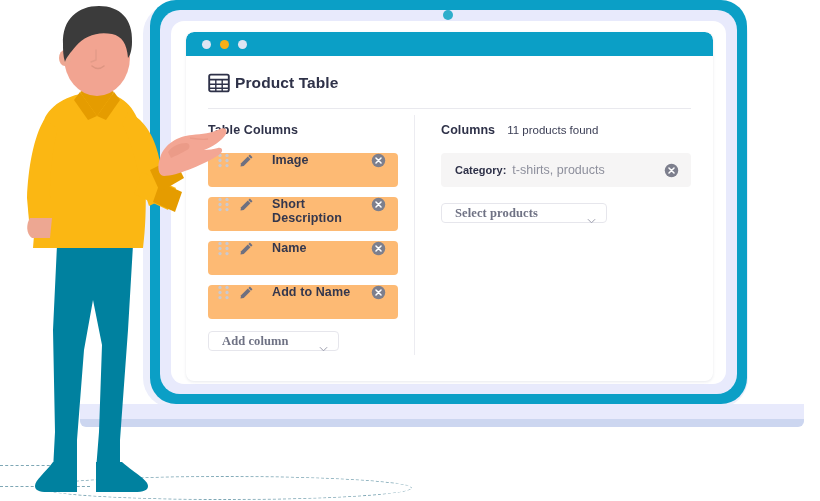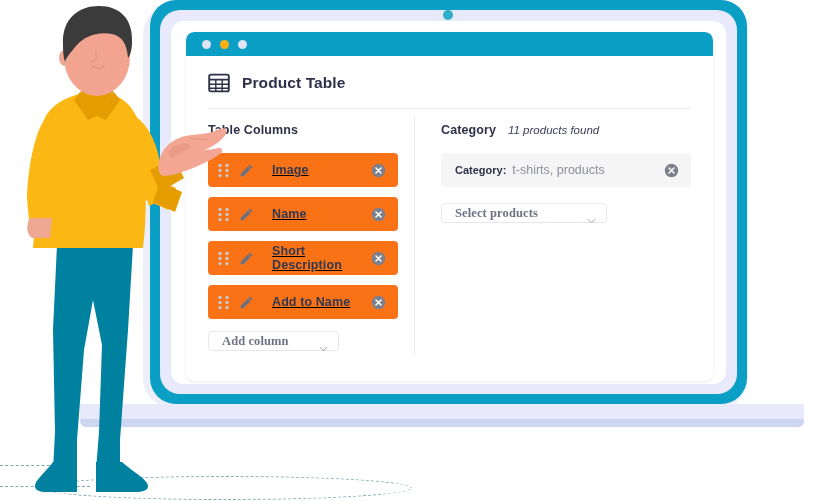--- a/index.html
+++ b/index.html
@@ -63,41 +63,41 @@
   }
   .titlebar{
     height:24px;background:#0b9fc6;display:flex;align-items:center;gap:9px;
     padding-left:16px;border-radius:8px 8px 0 0;
   }
   .dot{width:9px;height:9px;border-radius:50%;display:block;}
   .dot.grey{background:#dfe4f2;}
   .dot.amber{background:#fbaf17;}
 
   .app-header{
-    display:flex;align-items:center;gap:12px;
+    display:flex;align-items:center;gap:5px;
     padding:16px 22px 14px 22px;
   }
   .table-icon{width:22px;height:22px;display:block;flex:none;}
   .app-title{
     font-size:15.5px;font-weight:bold;color:#2e3148;letter-spacing:.1px;
   }
   .header-rule{height:1px;background:#e9e9ee;margin:0 22px;}
 
   .body-cols{display:flex;height:266px;}
   .col-left{width:272px;padding:14px 16px 0 22px;box-sizing:border-box;position:relative;}
   .col-divider{width:1px;background:#ececf1;margin-top:6px;height:240px;}
   .col-right{flex:1;padding:14px 22px 0 26px;box-sizing:border-box;}
 
   .section-head{display:flex;align-items:baseline;gap:12px;margin-bottom:12px;height:18px;}
   .section-title{font-size:12.5px;font-weight:bold;color:#2e3148;letter-spacing:.1px;}
-  .section-sub{font-size:11.5px;font-style:italic;color:#3b3e55;}
+  .section-sub{font-size:11.5px;color:#3b3e55;}
 
   .col-row{
-    display:flex;align-items:center;height:34px;background:#f97316;border-radius:4px;
-    margin-bottom:10px;padding:0 12px 0 10px;box-sizing:border-box;text-decoration:underline;
+    display:flex;align-items:flex-start;height:34px;background:#fdba74;border-radius:4px;
+    margin-bottom:10px;padding:0 12px 0 10px;box-sizing:border-box;
   }
   .drag-dots{width:11px;height:15px;flex:none;margin-right:10px;}
   .pencil{width:15px;height:15px;flex:none;margin-right:18px;}
   .col-label{flex:1;font-size:12.5px;font-weight:bold;color:#34374d;letter-spacing:.1px;}
   .xbtn{width:15px;height:15px;flex:none;}
 
   .select-box{
     display:inline-flex;align-items:center;justify-content:space-between;
     height:20px;border:1px solid #e6e6ec;border-radius:4px;background:#fff;
     padding:0 10px 0 13px;box-sizing:border-box;margin-top:2px;font-family:Liberation Serif, serif;
@@ -204,21 +204,21 @@
                   <circle cx="9" cy="12.6" r="1.65"></circle>
               </g>
             </svg>
           </span>
           <span class="pencil">
             <svg viewBox="0 0 16 16" width="15" height="15">
               <path d="M11.6 1.6l2.8 2.8-1.6 1.6-2.8-2.8z" fill="#6e7080"></path>
               <path d="M2.2 11l7.2-7.2 2.8 2.8L5 13.8 1.6 14.4z" fill="#6e7080"></path>
             </svg>
           </span>
-          <span class="col-label">Name</span>
+          <span class="col-label">Short Description</span>
           <span class="xbtn">
             <svg viewBox="0 0 16 16" width="15" height="15">
               <circle cx="8" cy="8" r="7.2" fill="#7d7f8d"></circle>
               <path d="M5.3 5.3l5.4 5.4M10.7 5.3l-5.4 5.4" stroke="#fff" stroke-width="1.6" stroke-linecap="round"></path>
             </svg>
           </span>
         </div>
 
         <div class="col-row">
           <span class="drag-dots">
@@ -232,21 +232,21 @@
                   <circle cx="9" cy="12.6" r="1.65"></circle>
               </g>
             </svg>
           </span>
           <span class="pencil">
             <svg viewBox="0 0 16 16" width="15" height="15">
               <path d="M11.6 1.6l2.8 2.8-1.6 1.6-2.8-2.8z" fill="#6e7080"></path>
               <path d="M2.2 11l7.2-7.2 2.8 2.8L5 13.8 1.6 14.4z" fill="#6e7080"></path>
             </svg>
           </span>
-          <span class="col-label">Short Description</span>
+          <span class="col-label">Name</span>
           <span class="xbtn">
             <svg viewBox="0 0 16 16" width="15" height="15">
               <circle cx="8" cy="8" r="7.2" fill="#7d7f8d"></circle>
               <path d="M5.3 5.3l5.4 5.4M10.7 5.3l-5.4 5.4" stroke="#fff" stroke-width="1.6" stroke-linecap="round"></path>
             </svg>
           </span>
         </div>
 
         <div class="col-row">
           <span class="drag-dots">
@@ -283,21 +283,21 @@
                 <path d="M1 1l4 4 4-4" fill="none" stroke="#9a9cab" stroke-width="1.1"></path>
               </svg>
           </span>
         </div>
       </div>
 
       <div class="col-divider"></div>
 
       <div class="col-right">
         <div class="section-head">
-          <span class="section-title">Category</span>
+          <span class="section-title">Columns</span>
           <span class="section-sub">11 products found</span>
         </div>
 
         <div class="filter-row">
           <span class="filter-key">Category:</span>
           <span class="filter-val">t-shirts, products</span>
           <span class="xbtn">
             <svg viewBox="0 0 16 16" width="15" height="15">
               <circle cx="8" cy="8" r="7.2" fill="#7d7f8d"></circle>
               <path d="M5.3 5.3l5.4 5.4M10.7 5.3l-5.4 5.4" stroke="#fff" stroke-width="1.6" stroke-linecap="round"></path>

